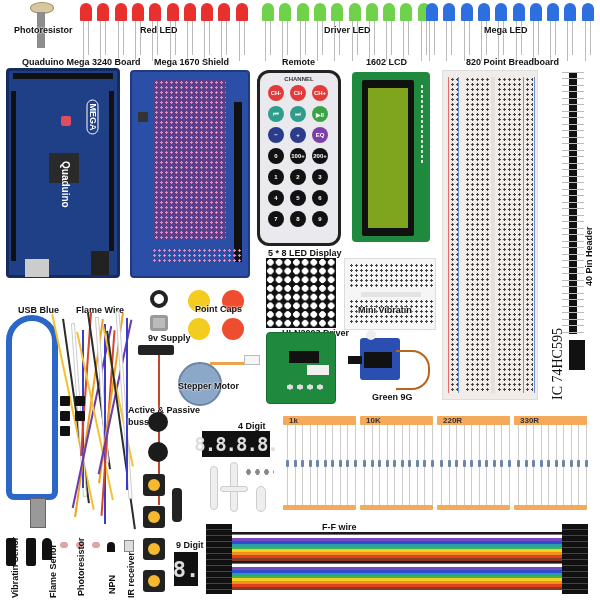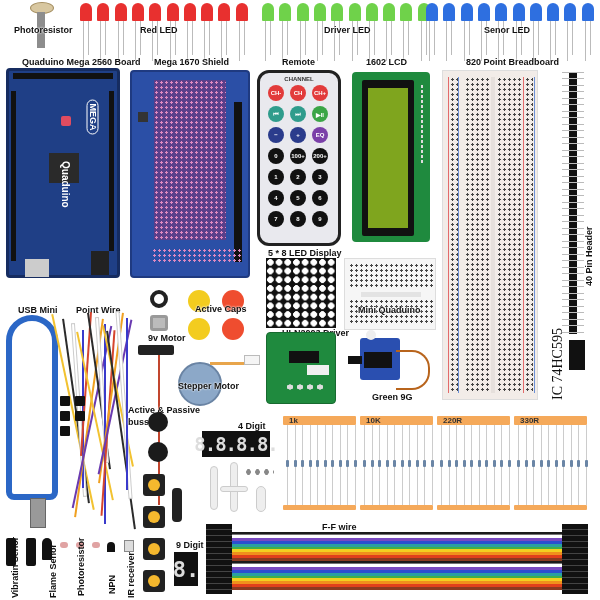--- a/index.html
+++ b/index.html
@@ -118,23 +118,23 @@
     <div class="leg" style="left: 555.1px; top: 21px; height: 34px;"></div>
     <div class="led" style="left: 564.4px; top: 3px; background: rgb(46, 111, 224);"></div>
     <div class="leg" style="left: 567.4px; top: 21px; height: 40px;"></div>
     <div class="leg" style="left: 572.4px; top: 21px; height: 34px;"></div>
     <div class="led" style="left: 581.7px; top: 3px; background: rgb(46, 111, 224);"></div>
     <div class="leg" style="left: 584.7px; top: 21px; height: 40px;"></div>
     <div class="leg" style="left: 589.7px; top: 21px; height: 34px;"></div>
   </div>
 <div class="lbl" style="left:140px;top:25px">Red LED</div>
 <div class="lbl" style="left:324px;top:25px">Driver LED</div>
-<div class="lbl" style="left:484px;top:25px">Senor LED</div>
-
-<div class="lbl" style="left:22px;top:57px">Quaduino Mega 2560 Board</div>
+<div class="lbl" style="left:484px;top:25px">Mega LED</div>
+
+<div class="lbl" style="left:22px;top:57px">Quaduino Mega 3240 Board</div>
 <div class="lbl" style="left:154px;top:57px">Mega 1670 Shield</div>
 <div class="lbl" style="left:282px;top:57px">Remote</div>
 <div class="lbl" style="left:366px;top:57px">1602 LCD</div>
 <div class="lbl" style="left:466px;top:57px">820 Point Breadboard</div>
 
 <div class="pcb" style="left:6px;top:68px;width:114px;height:210px;background:#1f3f86;border:3px solid #162c60">
   <div class="abs" style="left:4px;top:2px;width:100px;height:6px;background:#111"></div>
   <div class="abs" style="left:2px;top:20px;width:5px;height:170px;background:#111"></div>
   <div class="abs" style="left:100px;top:20px;width:5px;height:160px;background:#111"></div>
   <div class="abs" style="left:40px;top:82px;width:30px;height:30px;background:#2a2a2a;transform:rotate(0deg)"></div>
@@ -205,42 +205,42 @@
 <div class="vlbl" style="left:550px;top:400px;font-size:14px;font-weight:normal;font-family:'Liberation Serif',serif">IC 74HC595</div>
 
 <div class="lbl" style="left:268px;top:248px">5 * 8 LED Display</div>
 <div class="abs" style="left:266px;top:258px;width:70px;height:70px;background:#111;background-image:radial-gradient(#fff 3px,transparent 3.5px);background-size:8.7px 8.7px;background-position:0 0"></div>
 
 <div class="abs" style="left:344px;top:258px;width:92px;height:72px;background:#f6f6f6;border:1px solid #ddd">
   <div class="abs dotgrid" style="left:4px;top:4px;width:84px;height:26px"></div>
   <div class="abs" style="left:16px;top:33px;width:60px;height:5px;background:#e3e3e3"></div>
   <div class="abs dotgrid" style="left:4px;top:40px;width:84px;height:26px"></div>
 </div>
-<div class="lbl" style="left:358px;top:305px">Mini Quaduino</div>
+<div class="lbl" style="left:358px;top:305px">Mini Vibratin</div>
 
 <div class="lbl" style="left:282px;top:328px">ULN2003 Driver</div>
 <div class="pcb" style="left:266px;top:332px;width:70px;height:72px;background:#1f8a3e;border:1px solid #176a30">
   <div class="abs" style="left:22px;top:18px;width:30px;height:12px;background:#111"></div>
   <div class="abs" style="left:40px;top:32px;width:22px;height:10px;background:#f0f0f0"></div>
   <div class="abs" style="left:18px;top:50px;width:40px;height:8px;background-image:radial-gradient(#ddd 3px,transparent 3.5px);background-size:10px 8px"></div>
 </div>
 
 <div class="abs" style="left:360px;top:338px;width:40px;height:42px;background:#2a4fb0;border-radius:3px">
   <div class="abs" style="left:6px;top:-8px;width:10px;height:10px;background:#eee;border-radius:50%"></div>
   <div class="abs" style="left:4px;top:14px;width:28px;height:16px;background:#111"></div>
 </div>
 <div class="abs" style="left:396px;top:350px;width:34px;height:40px;border:2px solid #b8641c;border-left:none;border-radius:0 18px 18px 0"></div>
 <div class="abs" style="left:348px;top:356px;width:14px;height:8px;background:#111"></div>
 <div class="lbl" style="left:372px;top:392px">Green 9G</div>
 
-<div class="lbl" style="left:18px;top:305px">USB Mini</div>
+<div class="lbl" style="left:18px;top:305px">USB Blue</div>
 <div class="abs" style="left:6px;top:315px;width:52px;height:185px;border:6px solid #2b67c6;border-radius:26px 26px 8px 8px"></div>
 <div class="abs" style="left:30px;top:498px;width:16px;height:30px;background:#999;border:1px solid #666"></div>
 
-<div class="lbl" style="left:76px;top:305px">Point Wire</div>
+<div class="lbl" style="left:76px;top:305px">Flame Wire</div>
 <div id="jumper-bundle">
     <div class="abs" style="left: 72px; top: 312px; width: 2px; height: 200px; background: rgb(242, 194, 48); transform: rotate(-12deg);"></div>
     <div class="abs" style="left: 75.2px; top: 318px; width: 2px; height: 186px; background: rgb(43, 43, 43); transform: rotate(-8deg);"></div>
     <div class="abs" style="left: 78.4px; top: 324px; width: 2px; height: 172px; background: rgb(255, 255, 255); transform: rotate(-4deg); box-shadow: rgb(204, 204, 204) 0px 0px 0px 1px;"></div>
     <div class="abs" style="left: 81.6px; top: 330px; width: 2px; height: 158px; background: rgb(58, 58, 203); transform: rotate(0deg);"></div>
     <div class="abs" style="left: 84.8px; top: 312px; width: 2px; height: 144px; background: rgb(214, 69, 46); transform: rotate(4deg);"></div>
     <div class="abs" style="left: 88px; top: 318px; width: 2px; height: 200px; background: rgb(240, 160, 32); transform: rotate(8deg);"></div>
     <div class="abs" style="left: 91.2px; top: 324px; width: 2px; height: 186px; background: rgb(106, 58, 176); transform: rotate(12deg);"></div>
     <div class="abs" style="left: 94.4px; top: 330px; width: 2px; height: 172px; background: rgb(242, 194, 48); transform: rotate(-12deg);"></div>
     <div class="abs" style="left: 97.6px; top: 312px; width: 2px; height: 158px; background: rgb(43, 43, 43); transform: rotate(-8deg);"></div>
@@ -258,27 +258,27 @@
 <div id="jumpers">
     <div class="jumper" style="left: 60px; top: 396px;"></div>
     <div class="jumper" style="left: 75px; top: 396px;"></div>
     <div class="jumper" style="left: 60px; top: 411px;"></div>
     <div class="jumper" style="left: 75px; top: 411px;"></div>
     <div class="jumper" style="left: 60px; top: 426px;"></div>
   </div>
 
 <div class="abs" style="left:150px;top:290px;width:18px;height:18px;border-radius:50%;border:4px solid #222"></div>
 <div class="abs" style="left:150px;top:315px;width:18px;height:16px;background:#bbb;border-radius:3px;border:3px solid #999"></div>
-<div class="lbl" style="left:148px;top:333px">9v Motor</div>
+<div class="lbl" style="left:148px;top:333px">9v Supply</div>
 <div class="abs" style="left:138px;top:345px;width:36px;height:10px;background:#222;border-radius:2px"></div>
 <div class="abs" style="left:158px;top:355px;width:2px;height:150px;background:#c2462e"></div>
 
 <div class="abs" style="left:188px;top:290px;width:22px;height:22px;border-radius:50%;background:#f3cc1f"></div>
 <div class="abs" style="left:222px;top:290px;width:22px;height:22px;border-radius:50%;background:#ef4d2f"></div>
-<div class="lbl" style="left:195px;top:304px">Active Caps</div>
+<div class="lbl" style="left:195px;top:304px">Point Caps</div>
 <div class="abs" style="left:188px;top:318px;width:22px;height:22px;border-radius:50%;background:#f3cc1f"></div>
 <div class="abs" style="left:222px;top:318px;width:22px;height:22px;border-radius:50%;background:#ef4d2f"></div>
 
 <div class="abs" style="left:178px;top:362px;width:44px;height:44px;border-radius:50%;background:#8ca8c8;border:2px solid #6a84a4"></div>
 <div class="abs" style="left:210px;top:362px;width:50px;height:3px;background:#e8a54b"></div>
 <div class="abs" style="left:244px;top:355px;width:16px;height:10px;background:#f5f5f5;border:1px solid #bbb"></div>
 <div class="lbl" style="left:178px;top:381px">Stepper Motor</div>
 
 <div class="lbl" style="left:128px;top:405px">Active &amp; Passive</div>
 <div class="lbl" style="left:128px;top:417px">busser</div>

